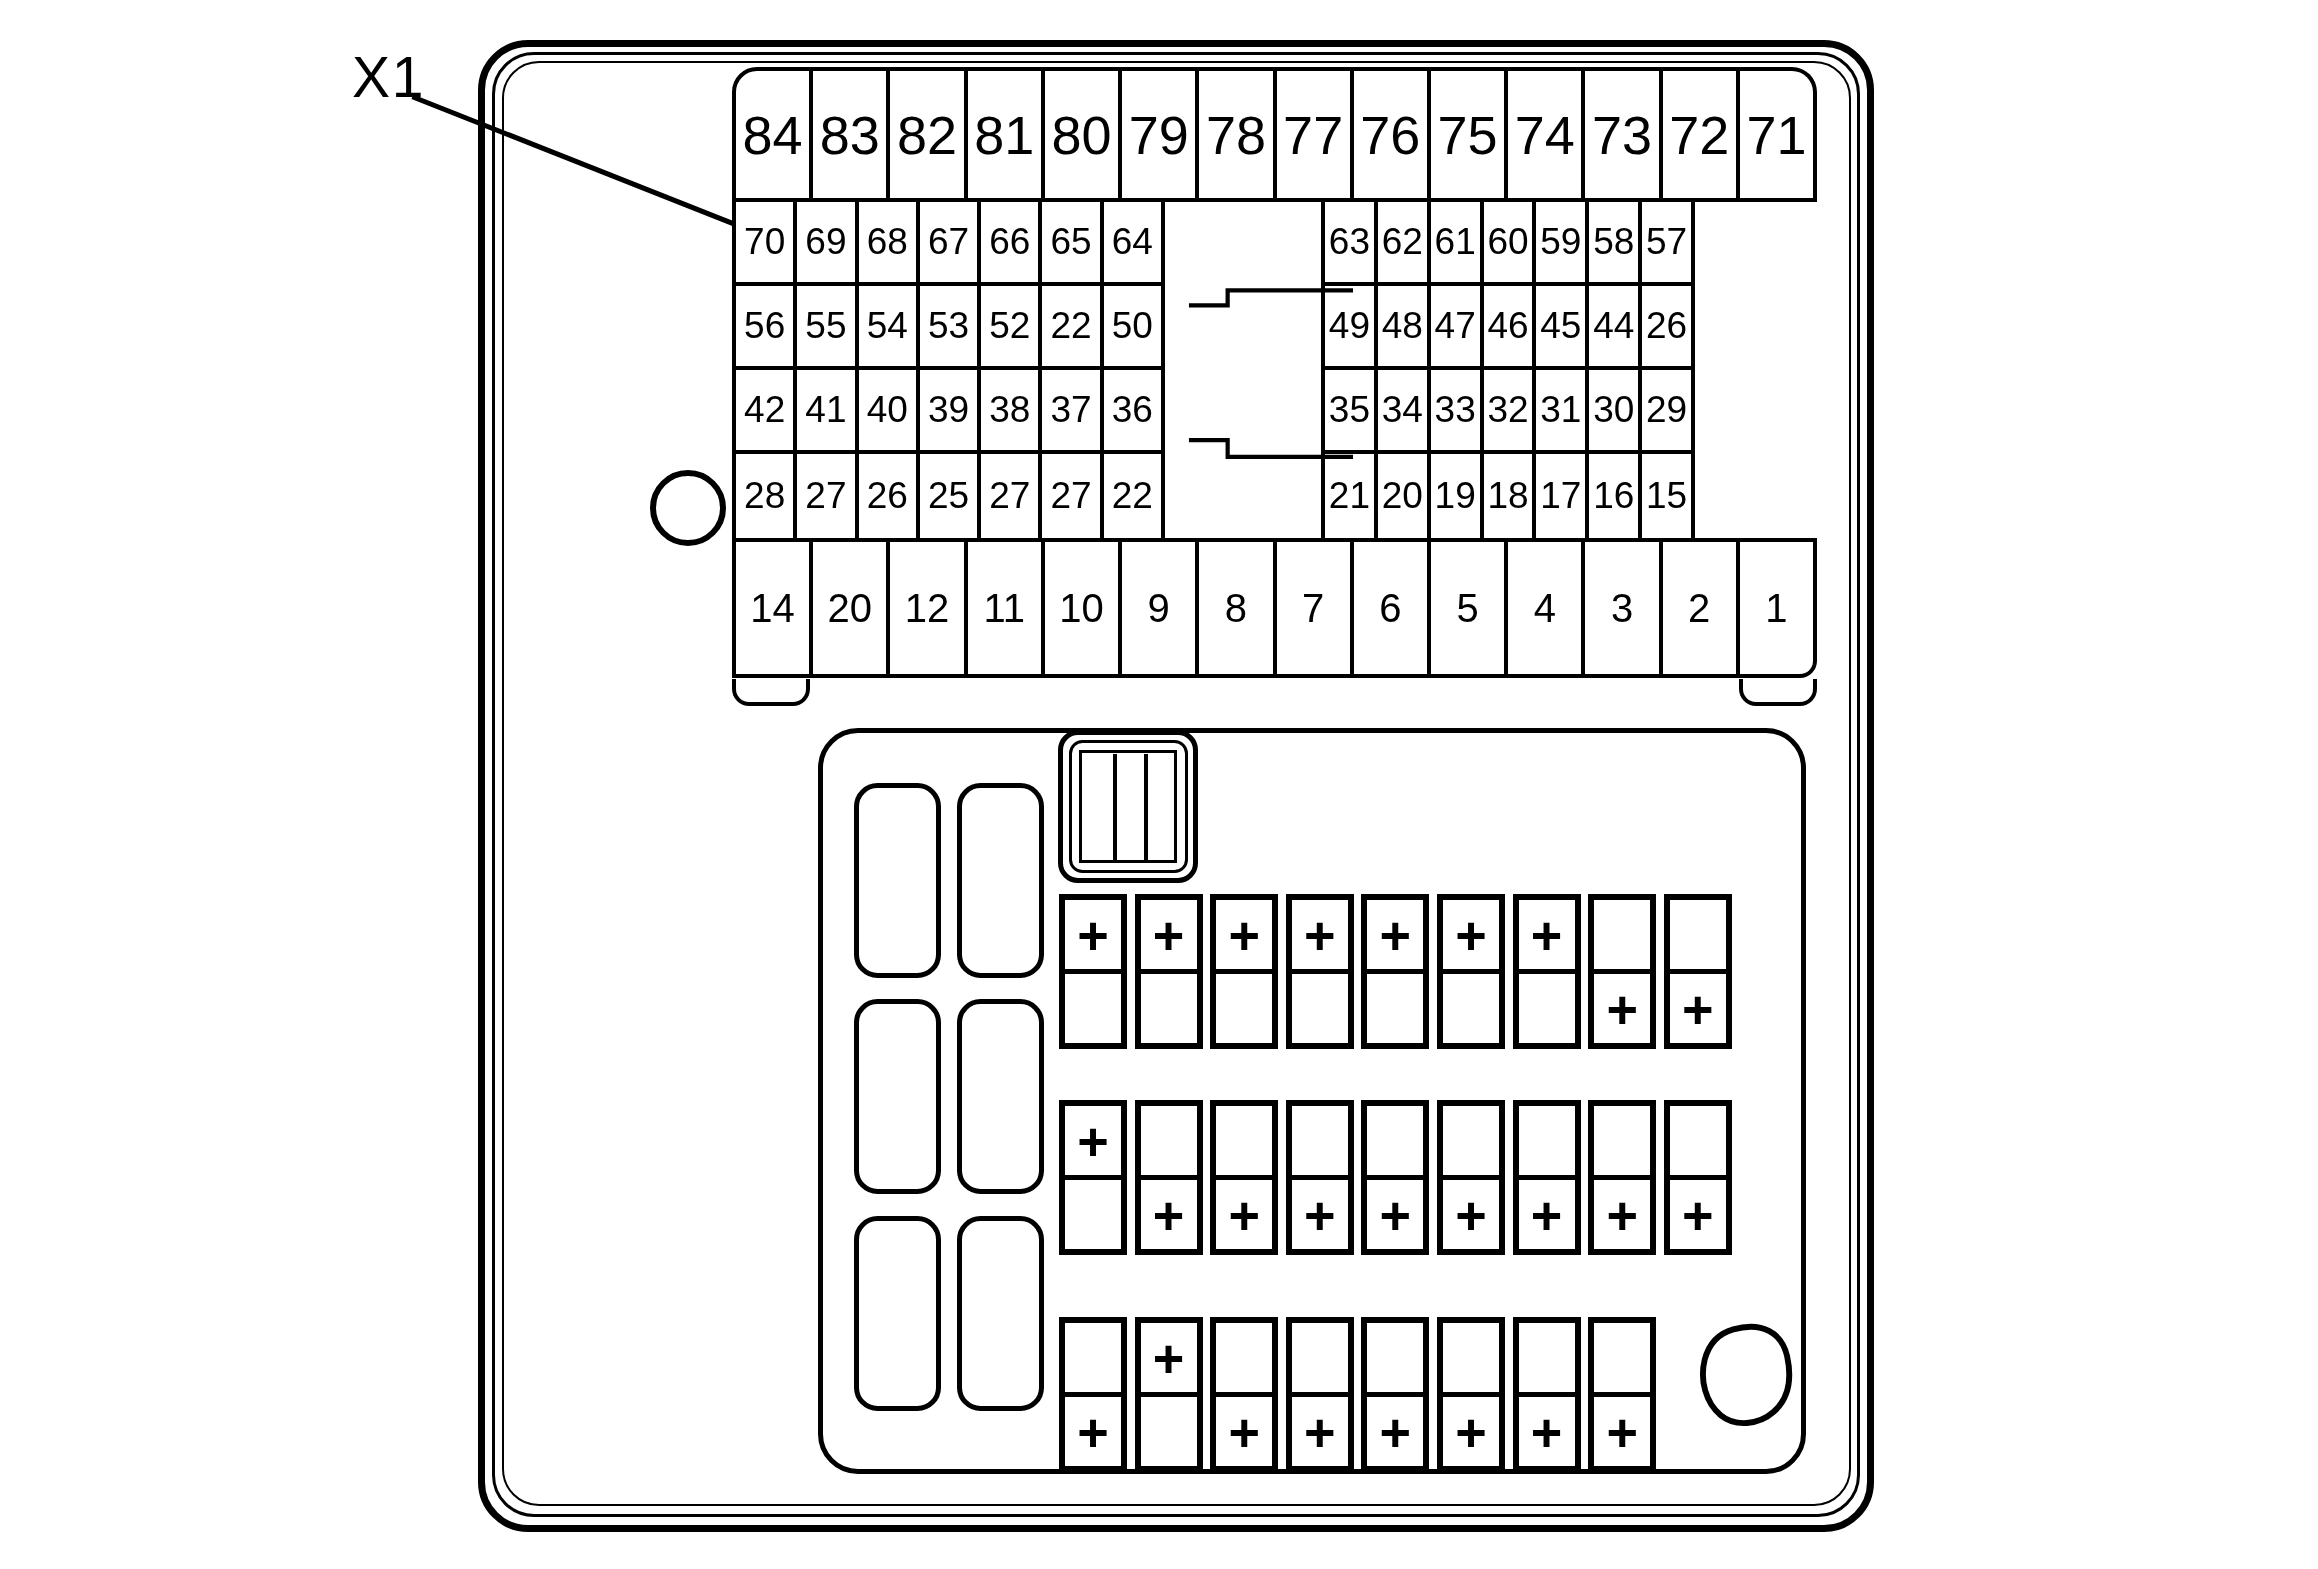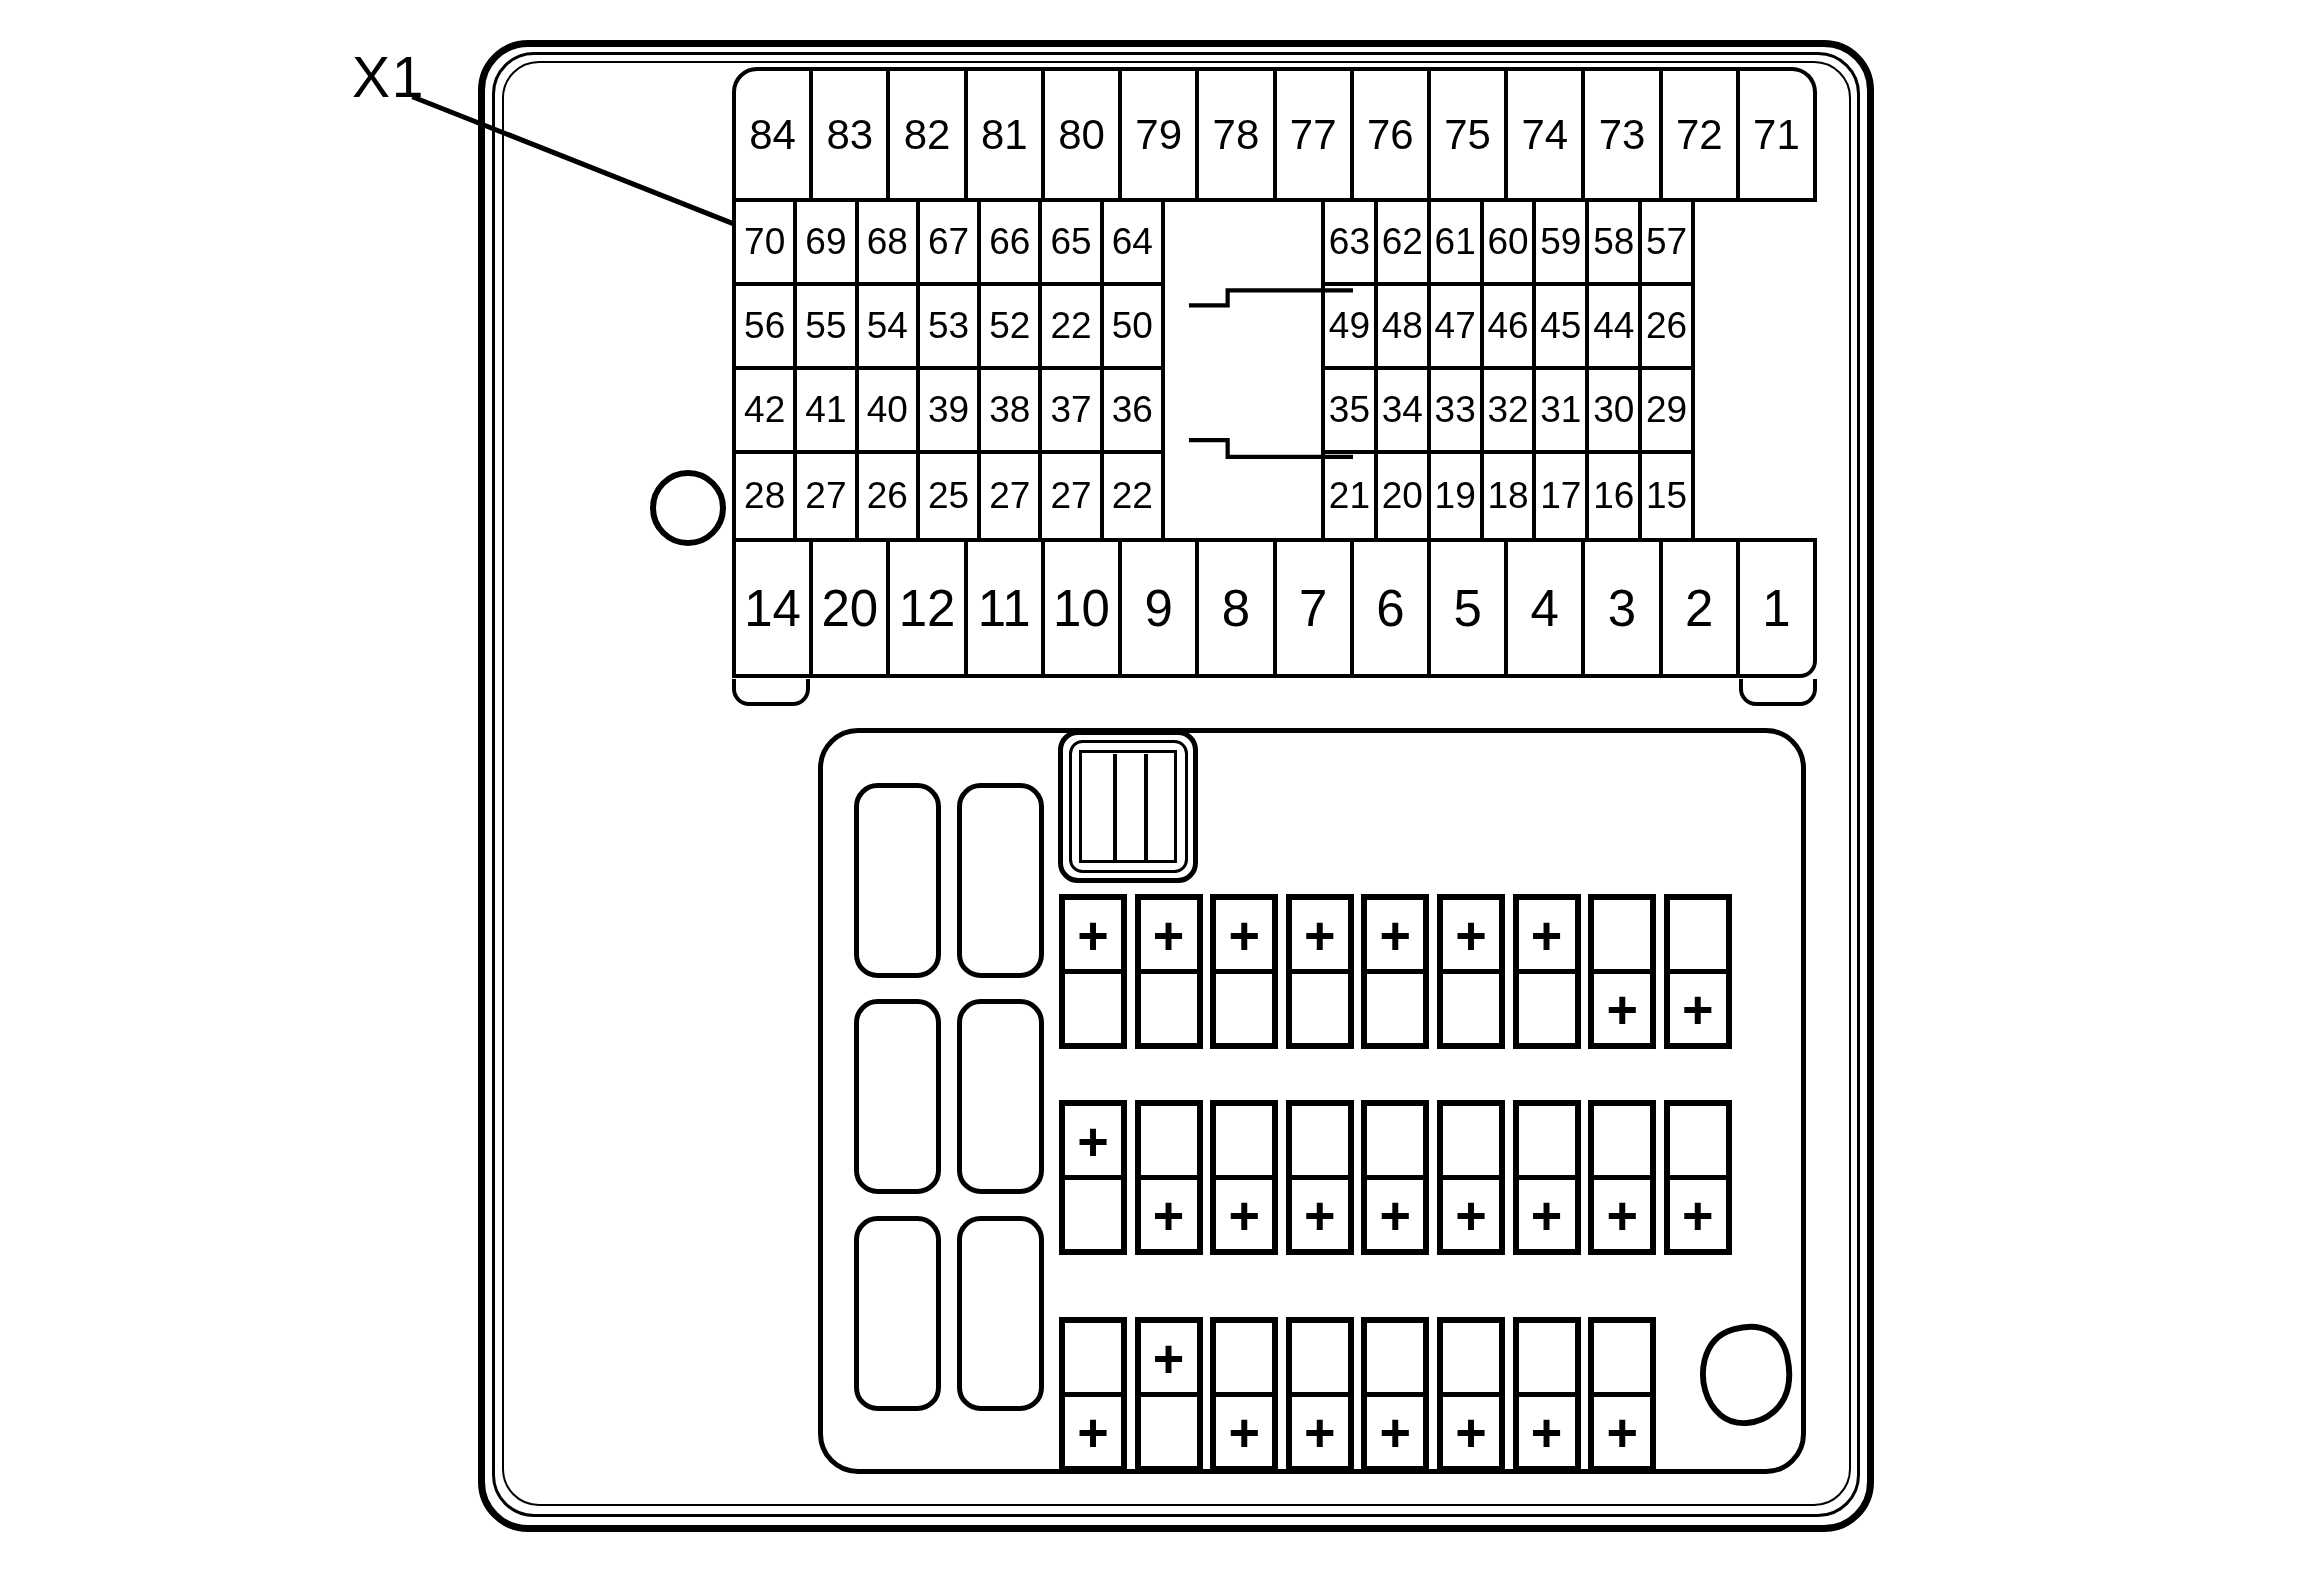--- a/index.html
+++ b/index.html
@@ -10,33 +10,33 @@
   .box-mid{left:492px;top:52px;width:1368px;height:1465px;border:3.4px solid #000;border-radius:42px}
   .box-inner{left:502px;top:61px;width:1349px;height:1445px;border:2.5px solid #000;border-radius:37px}
   
   .x1{left:352px;top:44px;font:57px "Liberation Sans",sans-serif;letter-spacing:1.7px}
   
   .pin-grid{left:732px;top:67px;width:1085px;height:612px}
   .prow{display:flex;position:relative}
   .cell{box-sizing:border-box;flex:1;display:flex;align-items:center;justify-content:center;
         border:0 solid #000;border-right-width:4.2px;font-family:"Liberation Sans",sans-serif}
   .row-top{height:135px}
-  .row-top .cell{border-top-width:4.2px;border-bottom-width:4.2px;font-size:42px}
+  .row-top .cell{border-top-width:4.2px;border-bottom-width:4.2px;font-size:54px}
   .row-top .cell:first-of-type{border-left-width:4.2px;border-top-left-radius:25px}
   .row-top .cell:last-of-type{border-top-right-radius:25px}
   .row-mid{height:84px}
   .mid-left{width:433px;display:flex}
   .mid-gap{width:156px}
   .mid-right{width:374px;display:flex}
   .row-mid .cell{border-bottom-width:4.2px;font-size:37px}
   .mid-left .cell:first-of-type{border-left-width:4.2px}
   .mid-right .cell:first-of-type{border-left-width:4.2px}
   .row-d .cell{border-bottom-width:0}
   .row-bottom{height:140px}
-  .row-bottom .cell{border-top-width:4.2px;border-bottom-width:4.2px;font-size:51px}
+  .row-bottom .cell{border-top-width:4.2px;border-bottom-width:4.2px;font-size:40px}
   .row-bottom .cell:first-of-type{border-left-width:4.2px}
   .row-bottom .cell:last-of-type{border-bottom-right-radius:17px}
   .tab{position:absolute;box-sizing:border-box;top:100%;height:27px;width:78px;
        border:0 solid #000;border-left-width:4.2px;border-right-width:4.2px;border-bottom-width:4.2px;
        border-bottom-left-radius:17px;border-bottom-right-radius:17px}
   .tab-left{left:0}
   .tab-right{right:0}
   
   .hole{left:650px;top:470px;width:76px;height:76px;border:6.7px solid #000;border-radius:50%}
   

